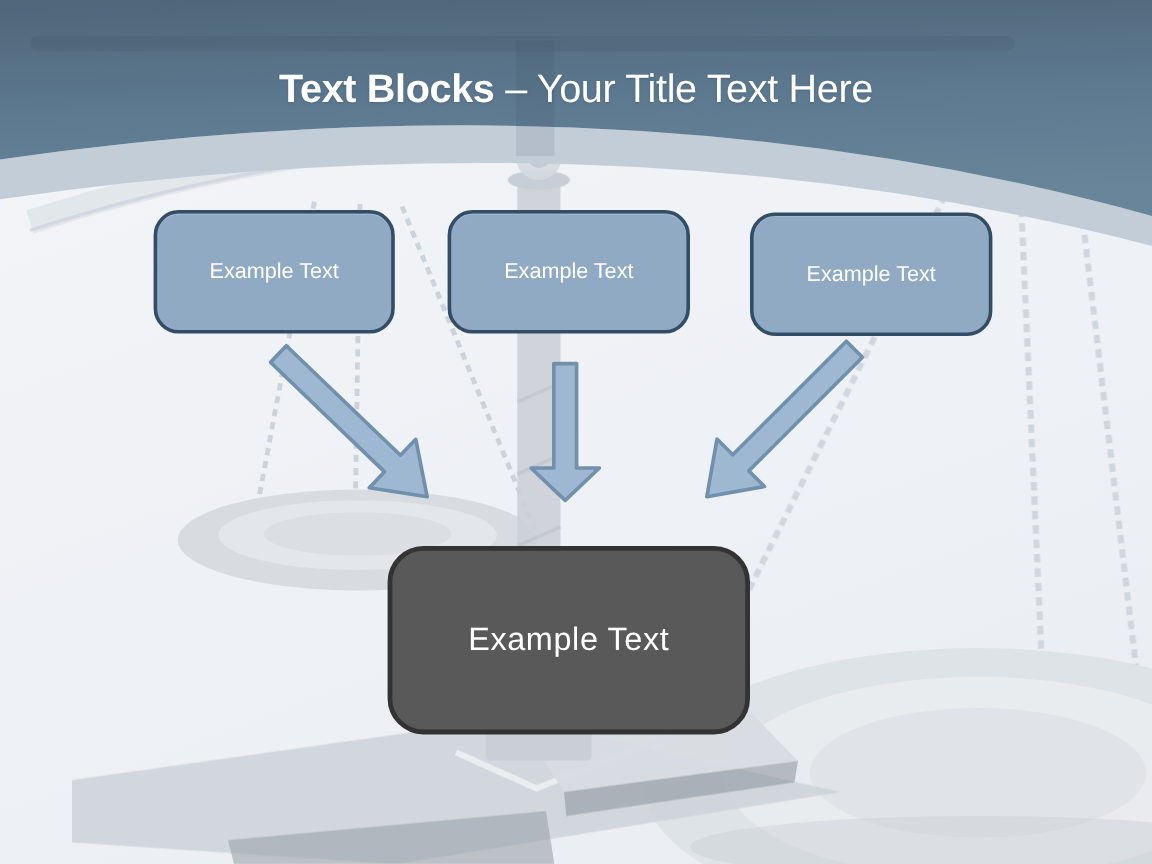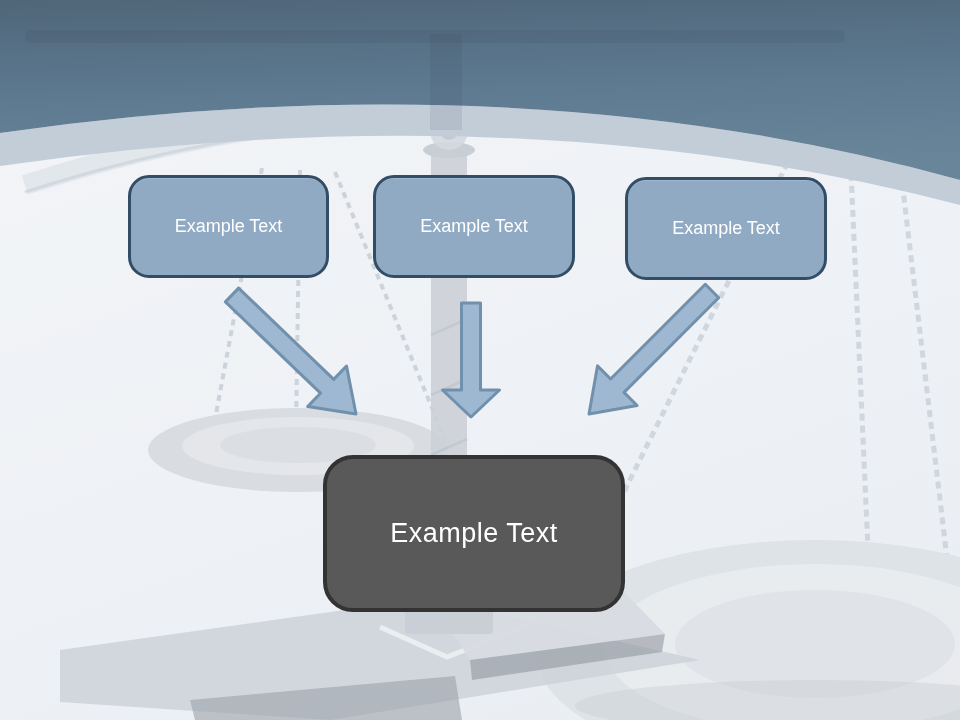--- a/index.html
+++ b/index.html
@@ -93,20 +93,24 @@
         <stop offset="1" stop-color="#698599"></stop>
       </linearGradient>
     </defs>
     <path d="M0,166 Q520,90 960,205 L960,180 Q520,58 0,133 Z" fill="#c3cdd8"></path>
     <path d="M0,0 H960 V180 Q520,58 0,133 Z" fill="url(#hdr)"></path>
 
     <rect x="25" y="30" width="820" height="13" rx="6" fill="#2e3e50" opacity="0.10"></rect>
     <rect x="430" y="34" width="32" height="96" fill="#2e3e50" opacity="0.10"></rect>
   </svg>
 
+  <div class="slide-title">
+    <span class="t-bold">Text Blocks</span>
+    <span class="t-reg">– Your Title Text Here</span>
+  </div>
 
   <svg class="layer" viewBox="0 0 960 720" aria-hidden="true">
     <g fill="#9fb8d1" stroke="#7090ad" stroke-width="3" stroke-linejoin="round">
       <path d="M238.6,288.1 L333.7,379.4 L346.5,366.1 L356,414 L307.7,406.5 L320.5,393.2 L225.4,301.9 Z"></path>
       <path d="M461.5,303 L480.5,303 L480.5,390 L499.5,390 L471,417 L442.5,390 L461.5,390 Z"></path>
       <path d="M705.3,284.3 L610.6,379 L597.5,365.9 L589,414 L637.1,405.5 L624,392.4 L718.7,297.7 Z"></path>
     </g>
   </svg>
 
   <div class="tblock tblock-1">

